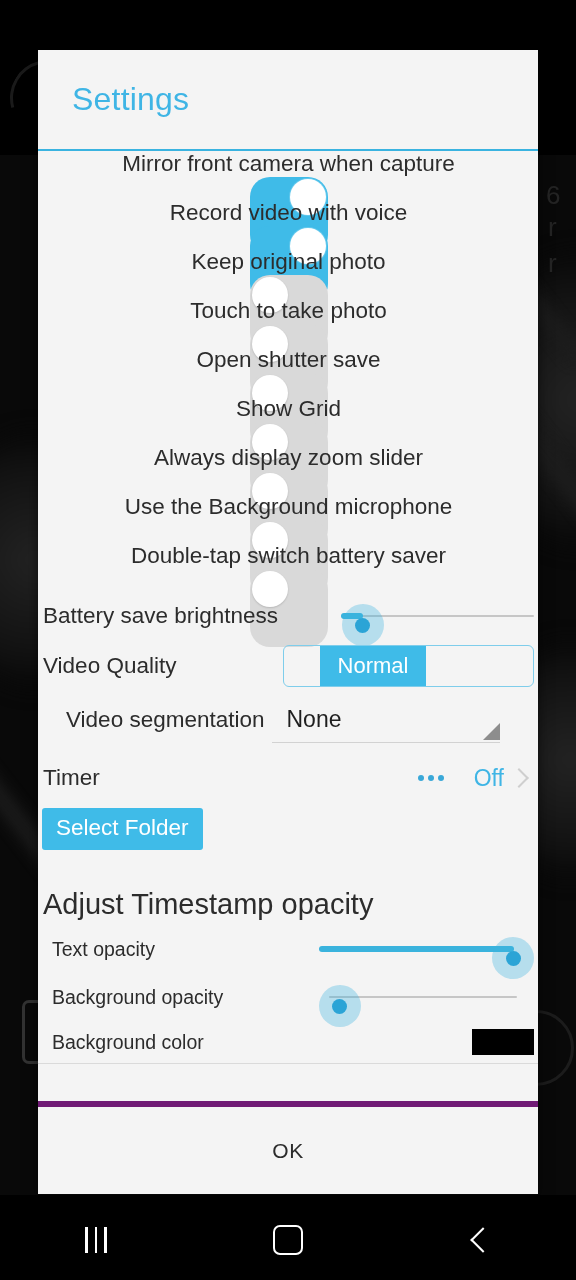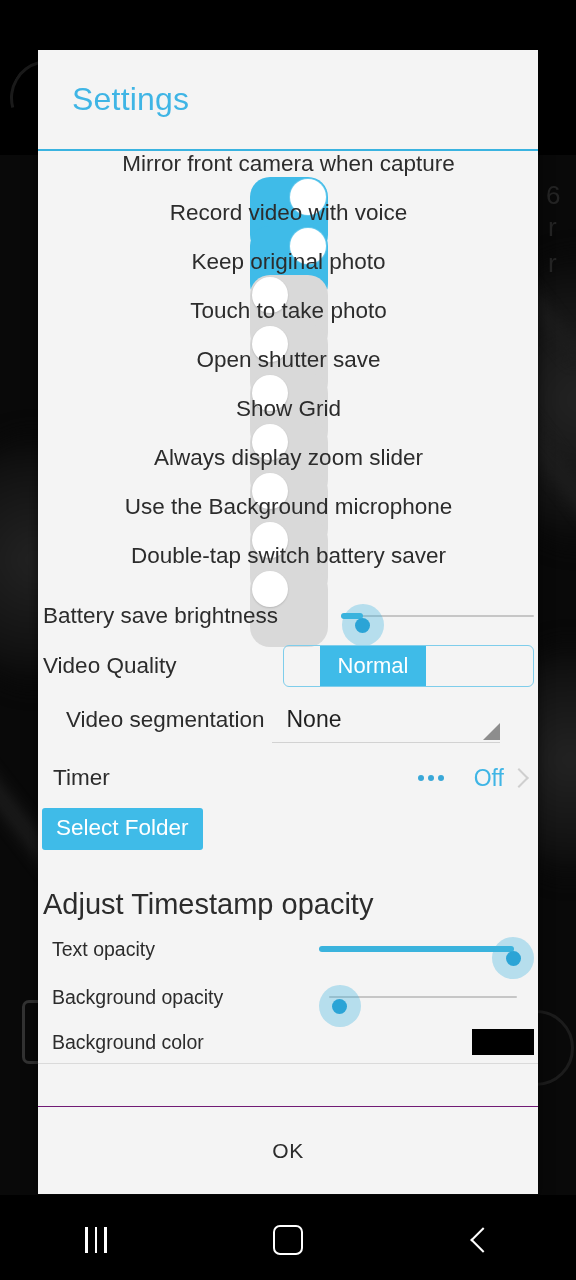--- a/index.html
+++ b/index.html
@@ -58,21 +58,21 @@
     display:flex;align-items:center;
     background:#f4f4f4;
   }
   #dialog-title{
     color:#3fb5e5;font-size:32px;padding-left:34px;letter-spacing:.2px;
   }
   #scroll-area{
     flex:1 1 auto;overflow:hidden;position:relative;background:#f4f4f4;
   }
   #footer{
-    flex:0 0 87px;border-top:1px solid #701a75;
+    flex:0 0 87px;border-top:6px solid #701a75;
     display:flex;align-items:center;justify-content:center;
     background:#f4f4f4;
   }
   #ok-button{
     color:#2b2b2b;font-size:21px;letter-spacing:.6px;
     padding:6px 30px;cursor:pointer;background:none;border:none;
     font-family:"Liberation Sans", sans-serif;
   }
 
   
@@ -143,21 +143,21 @@
   }
   .spinner .val{font-size:23px;color:#1f1f1f;padding-left:14px;}
   .spinner .tri{
     position:absolute;right:0;bottom:2px;
     width:0;height:0;border-style:solid;
     border-width:0 0 17px 17px;
     border-color:transparent transparent #8d8d8d transparent;
   }
 
   
-  .timer-row{height:50px;margin-left:10px;}
+  .timer-row{height:50px;}
   .dots{display:flex;gap:4px;align-items:center;margin-right:30px;cursor:pointer;}
   .dots i{width:6px;height:6px;border-radius:50%;background:#3aa8d8;display:block;}
   .timer-val{color:#3fb5e5;font-size:23px;margin-right:8px;}
   .chev{
     width:12px;height:12px;border-right:2px solid #cfcfcf;
     border-top:2px solid #cfcfcf;transform:rotate(45deg);
     margin-right:8px;
   }
 
   

